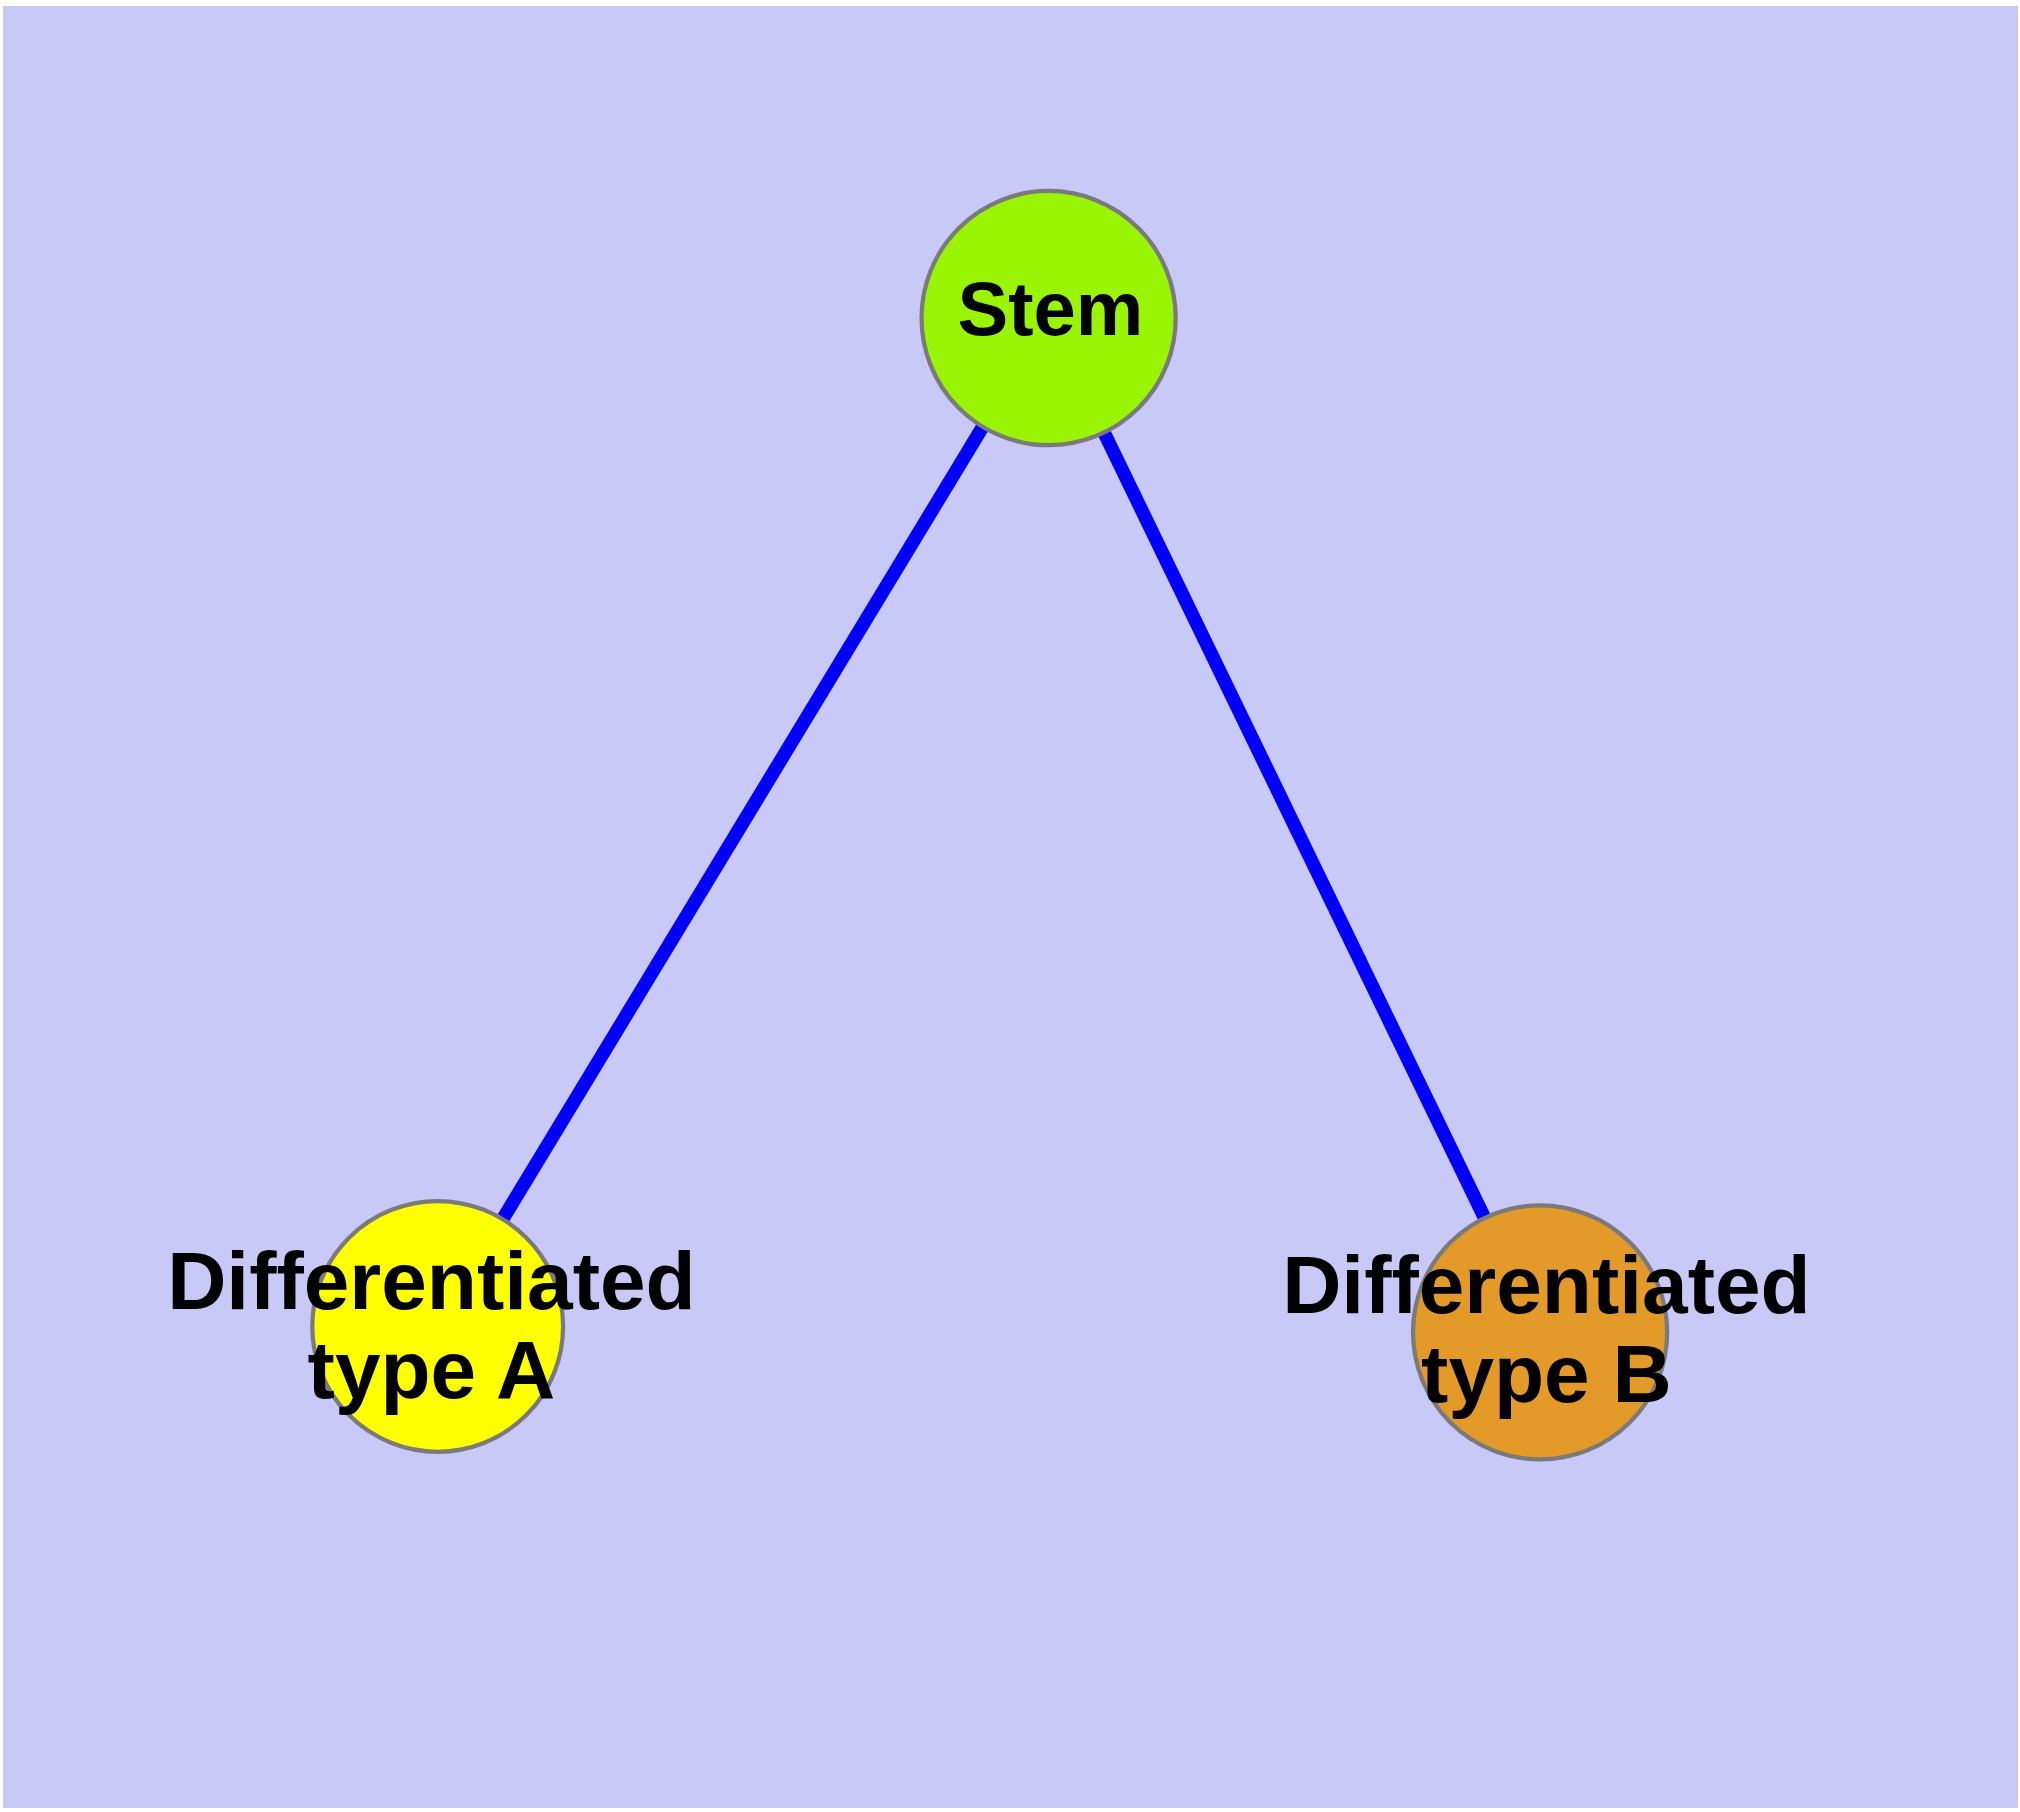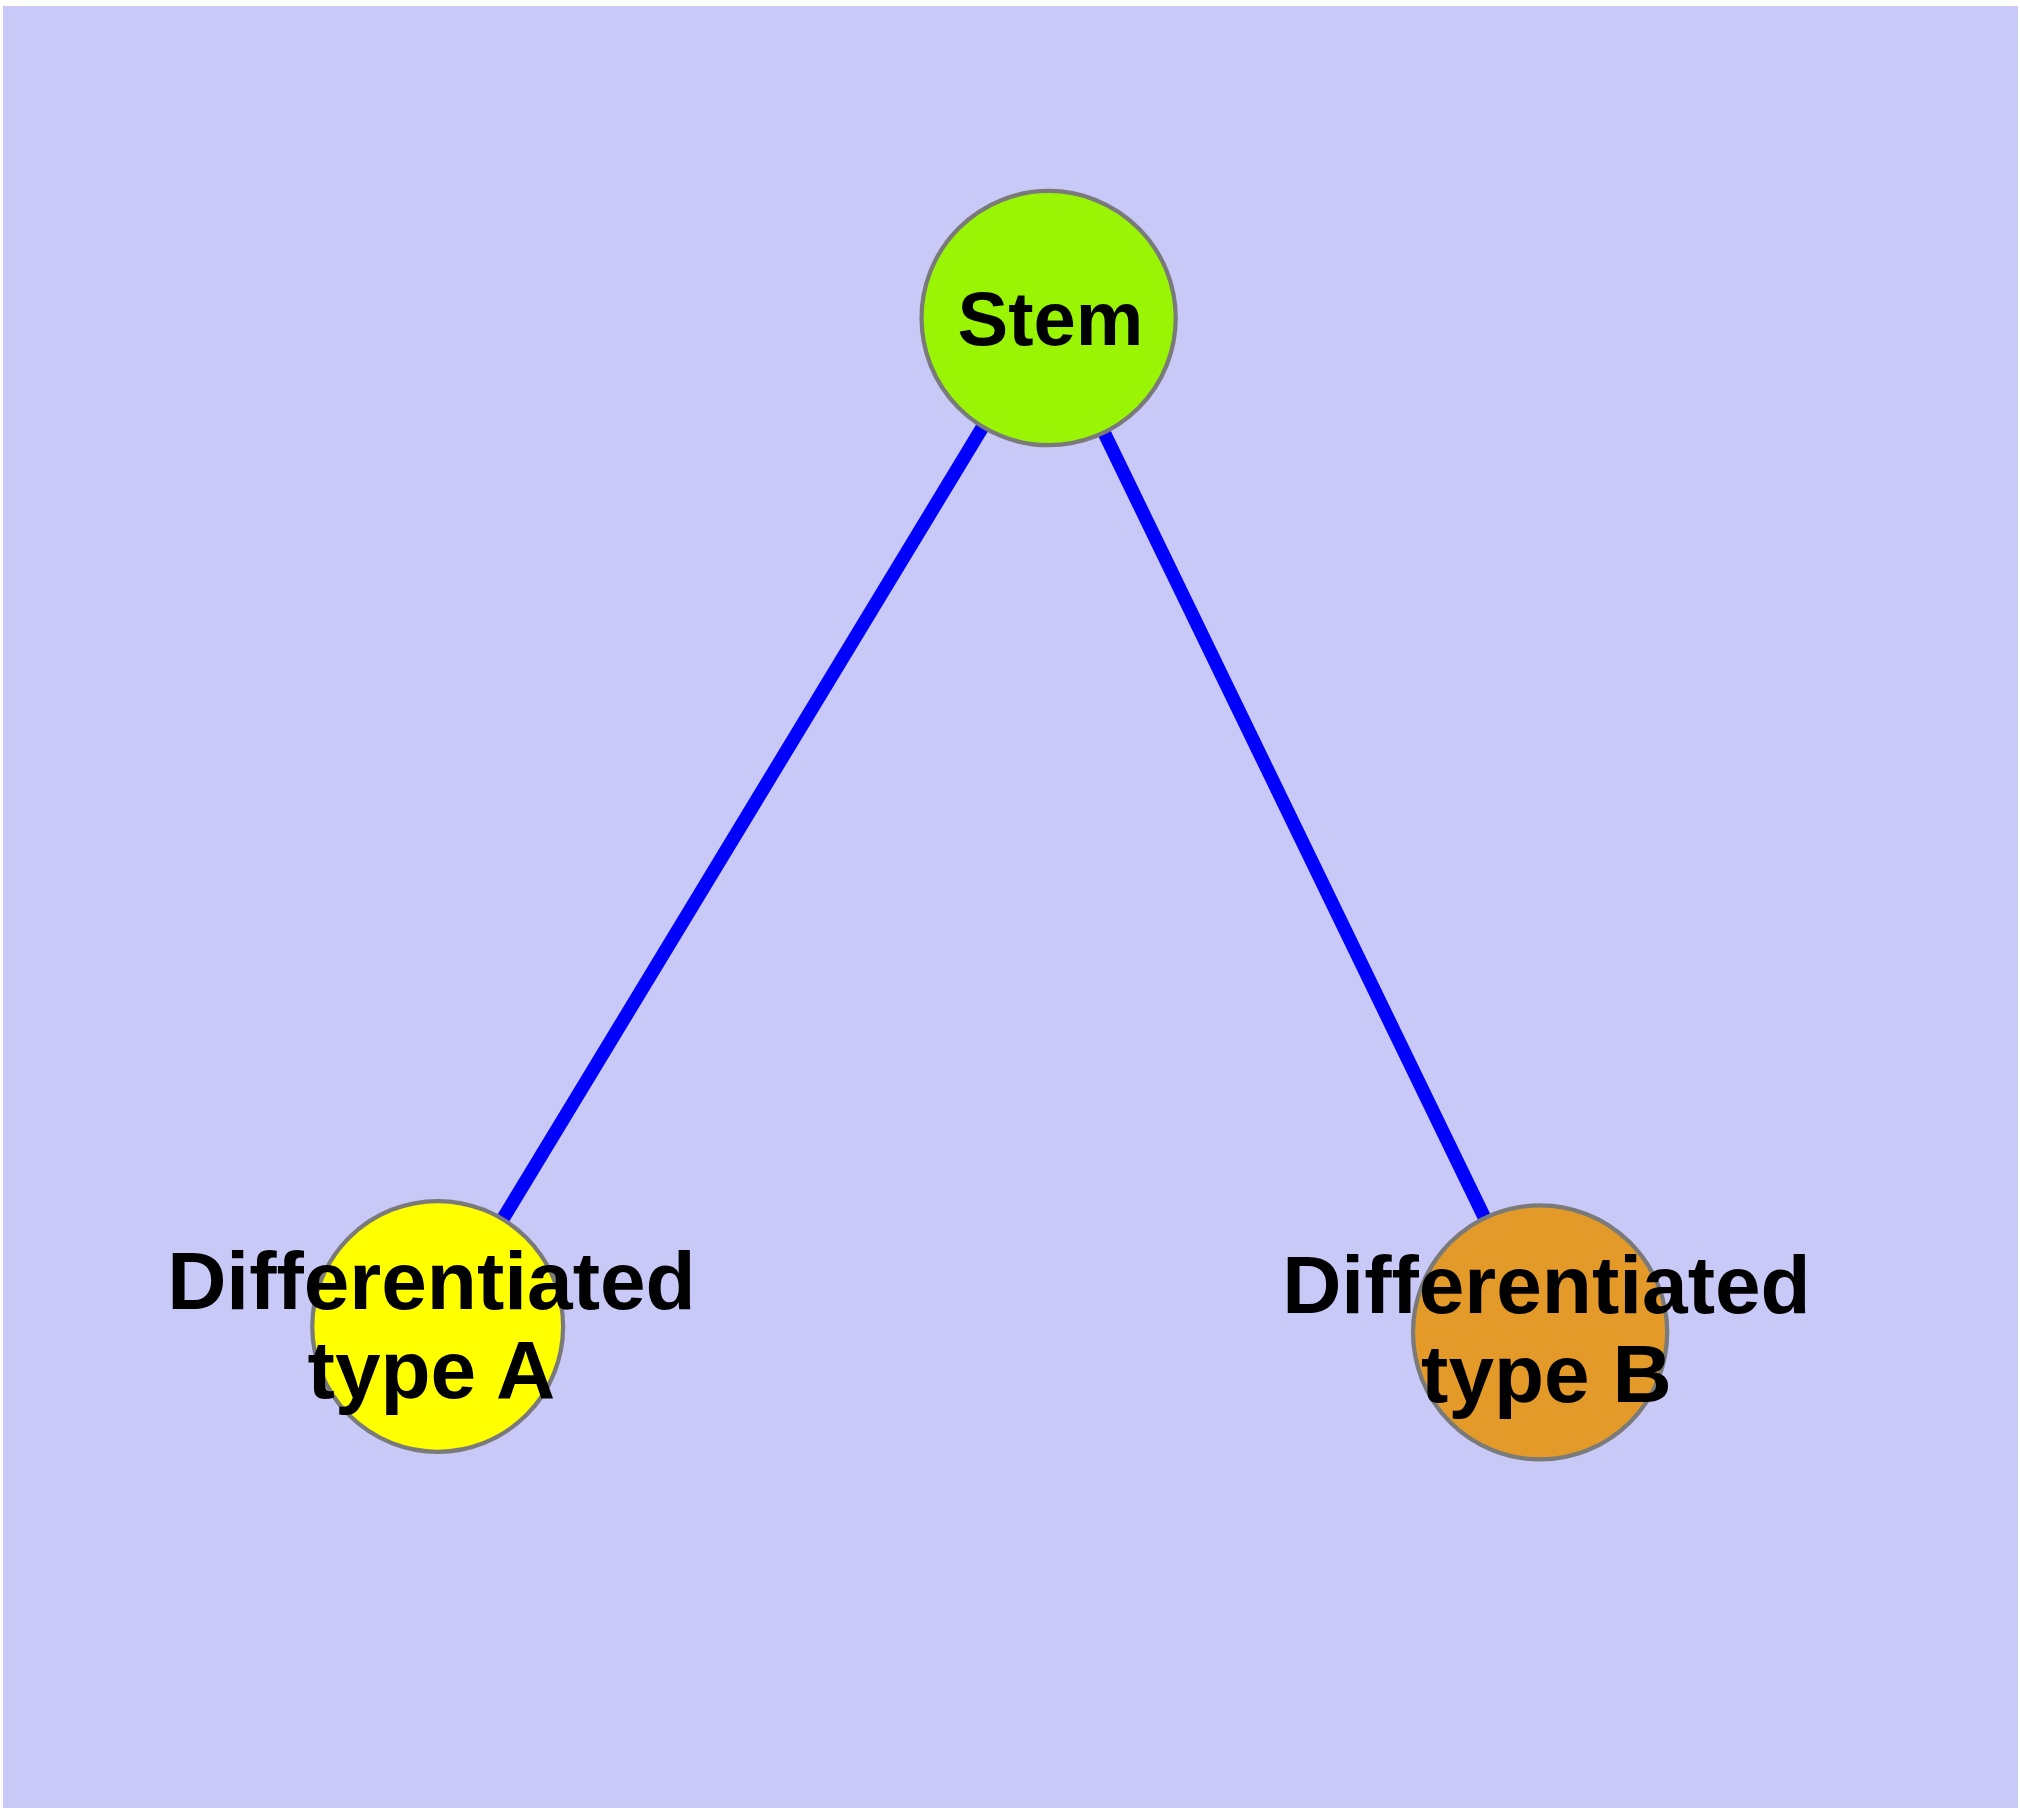--- a/index.html
+++ b/index.html
@@ -43,21 +43,21 @@
   }
   .label-large {
     font-size: 82px;
     line-height: 89px;
   }
   .label-small {
     font-size: 76px;
     line-height: 78px;
   }
   
-  #label-stem   { left: 1047px; top: 313px;  }
+  #label-stem   { left: 1047px; top: 303px;  }
   #label-type-a { left: 428px;  top: 1319px; }
   #label-type-b { left: 1543px; top: 1323px; }
 </style>
 </head>
 <body>
 
 <div id="page" style="background: rgb(255, 255, 255);">
   <div id="canvas" style="background: rgb(201, 201, 248);">
 
     <svg id="graph-svg" viewBox="0 0 2378 2126">

